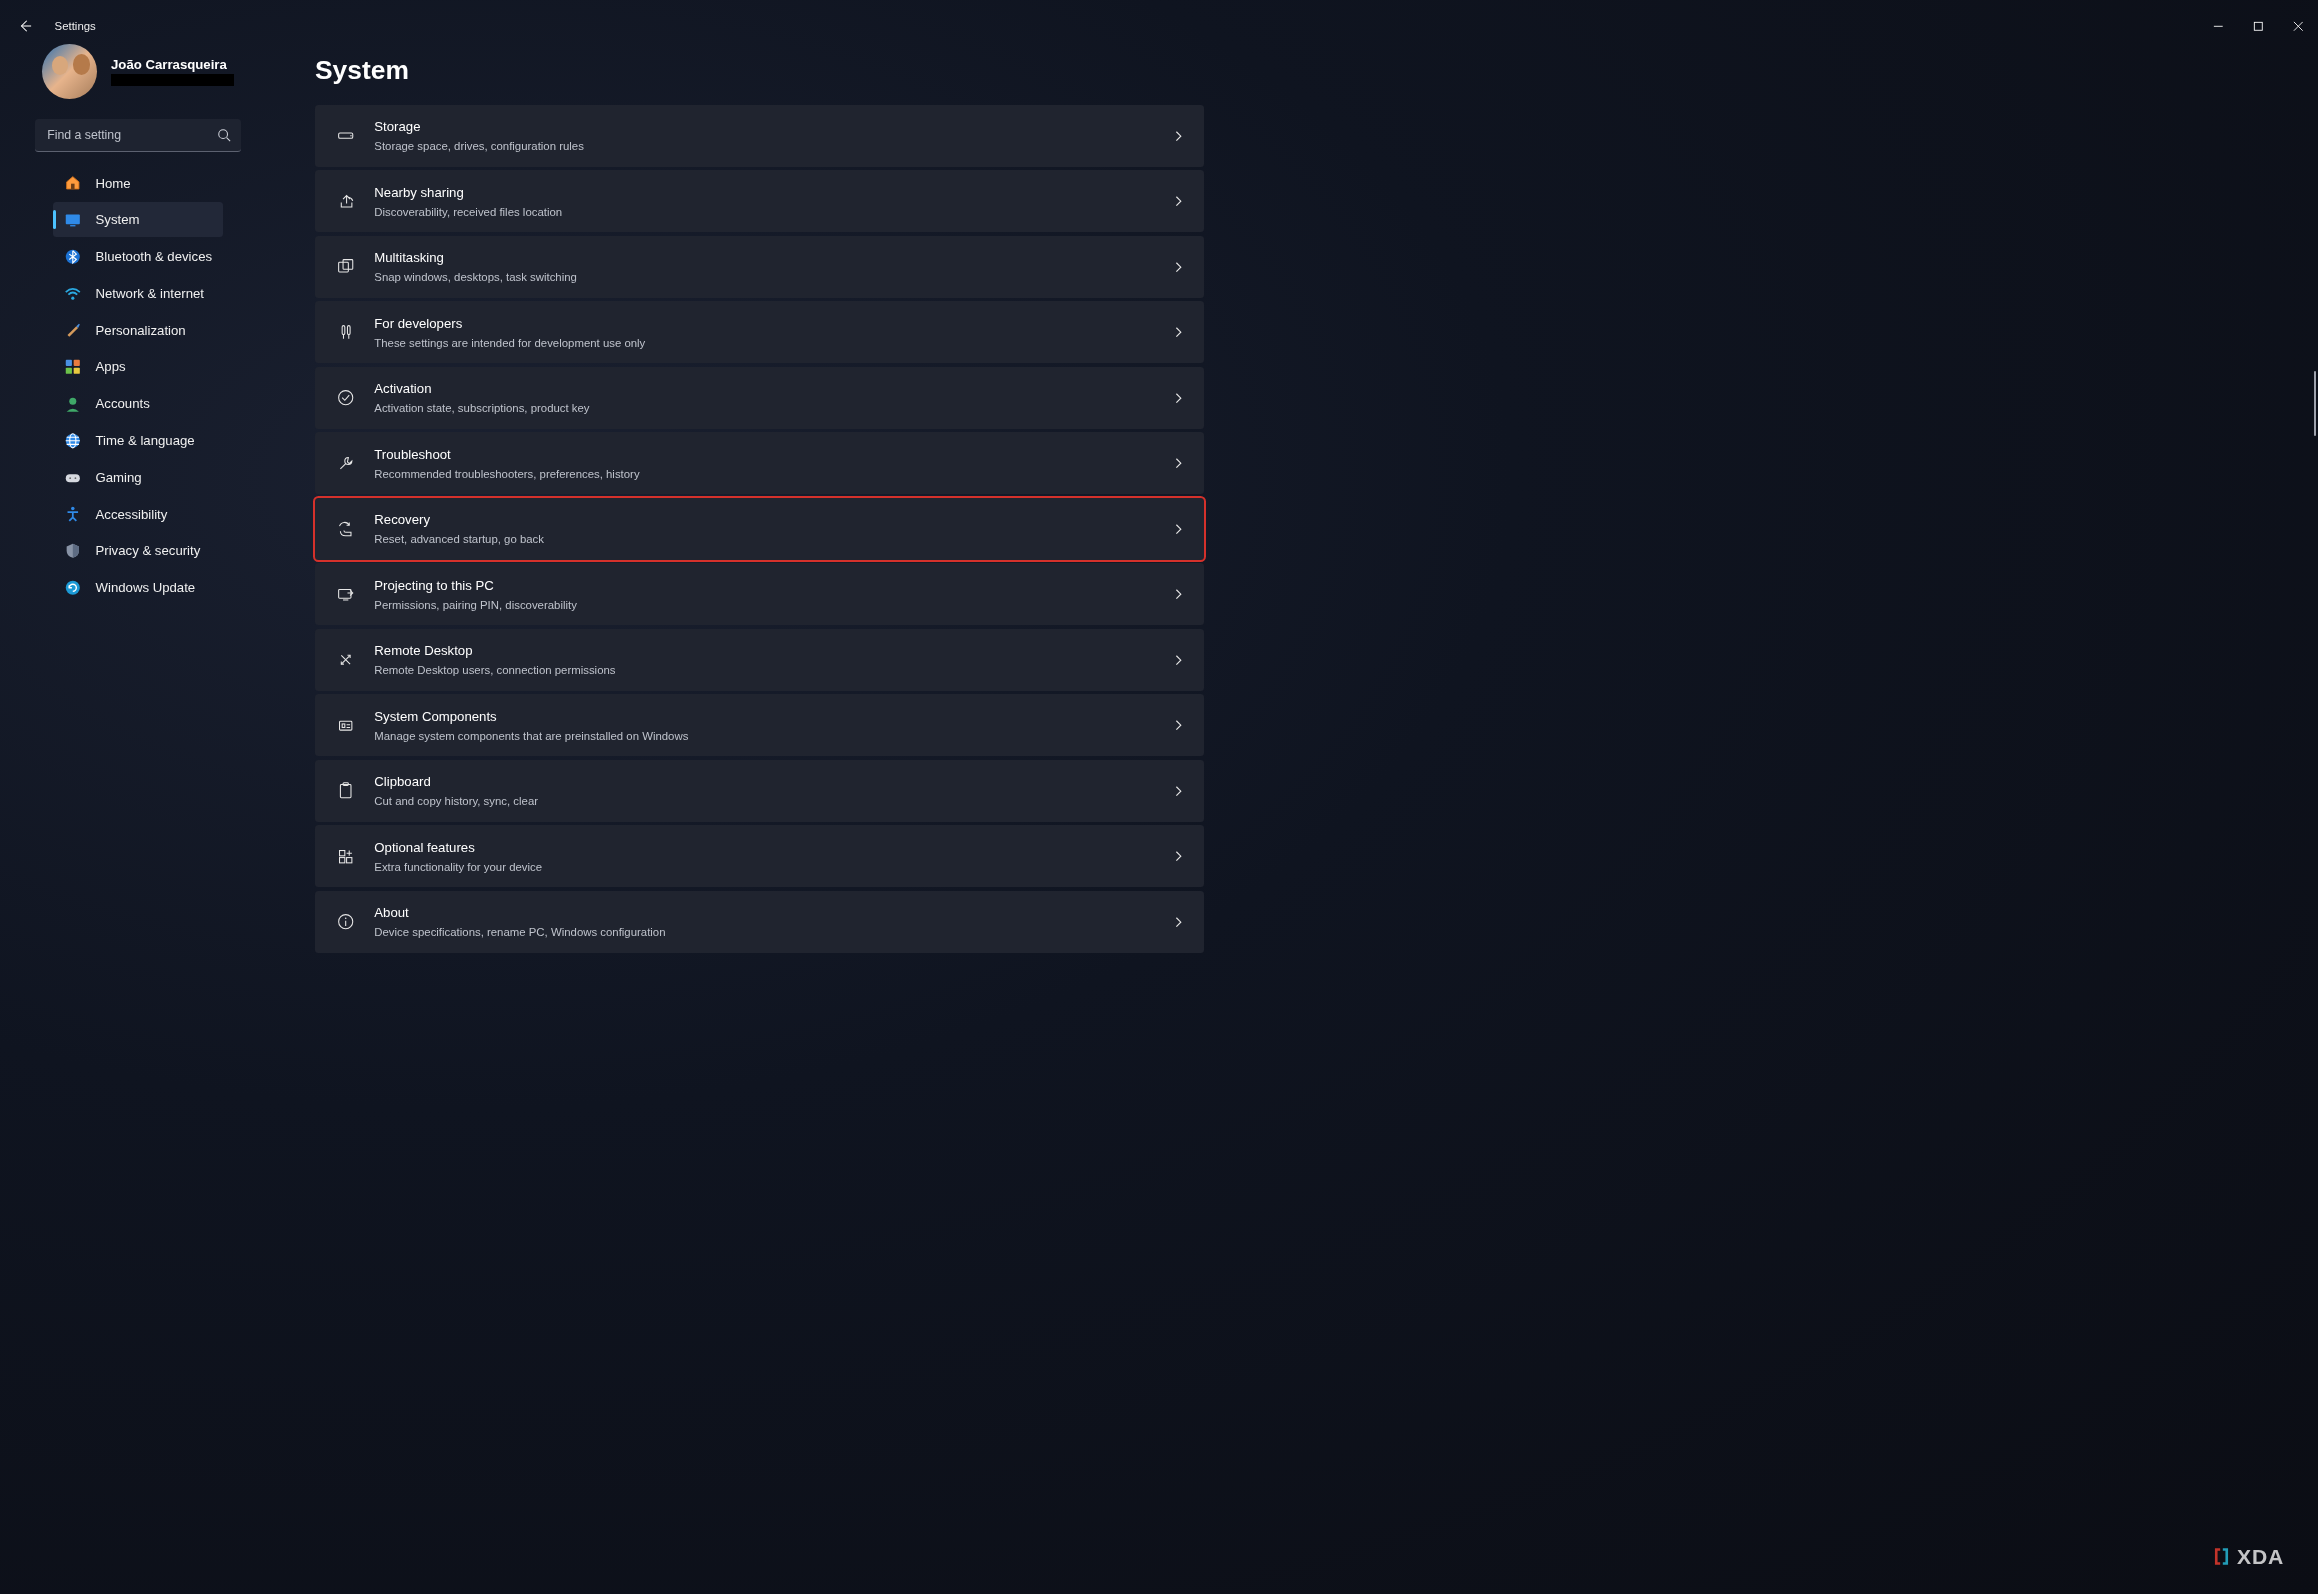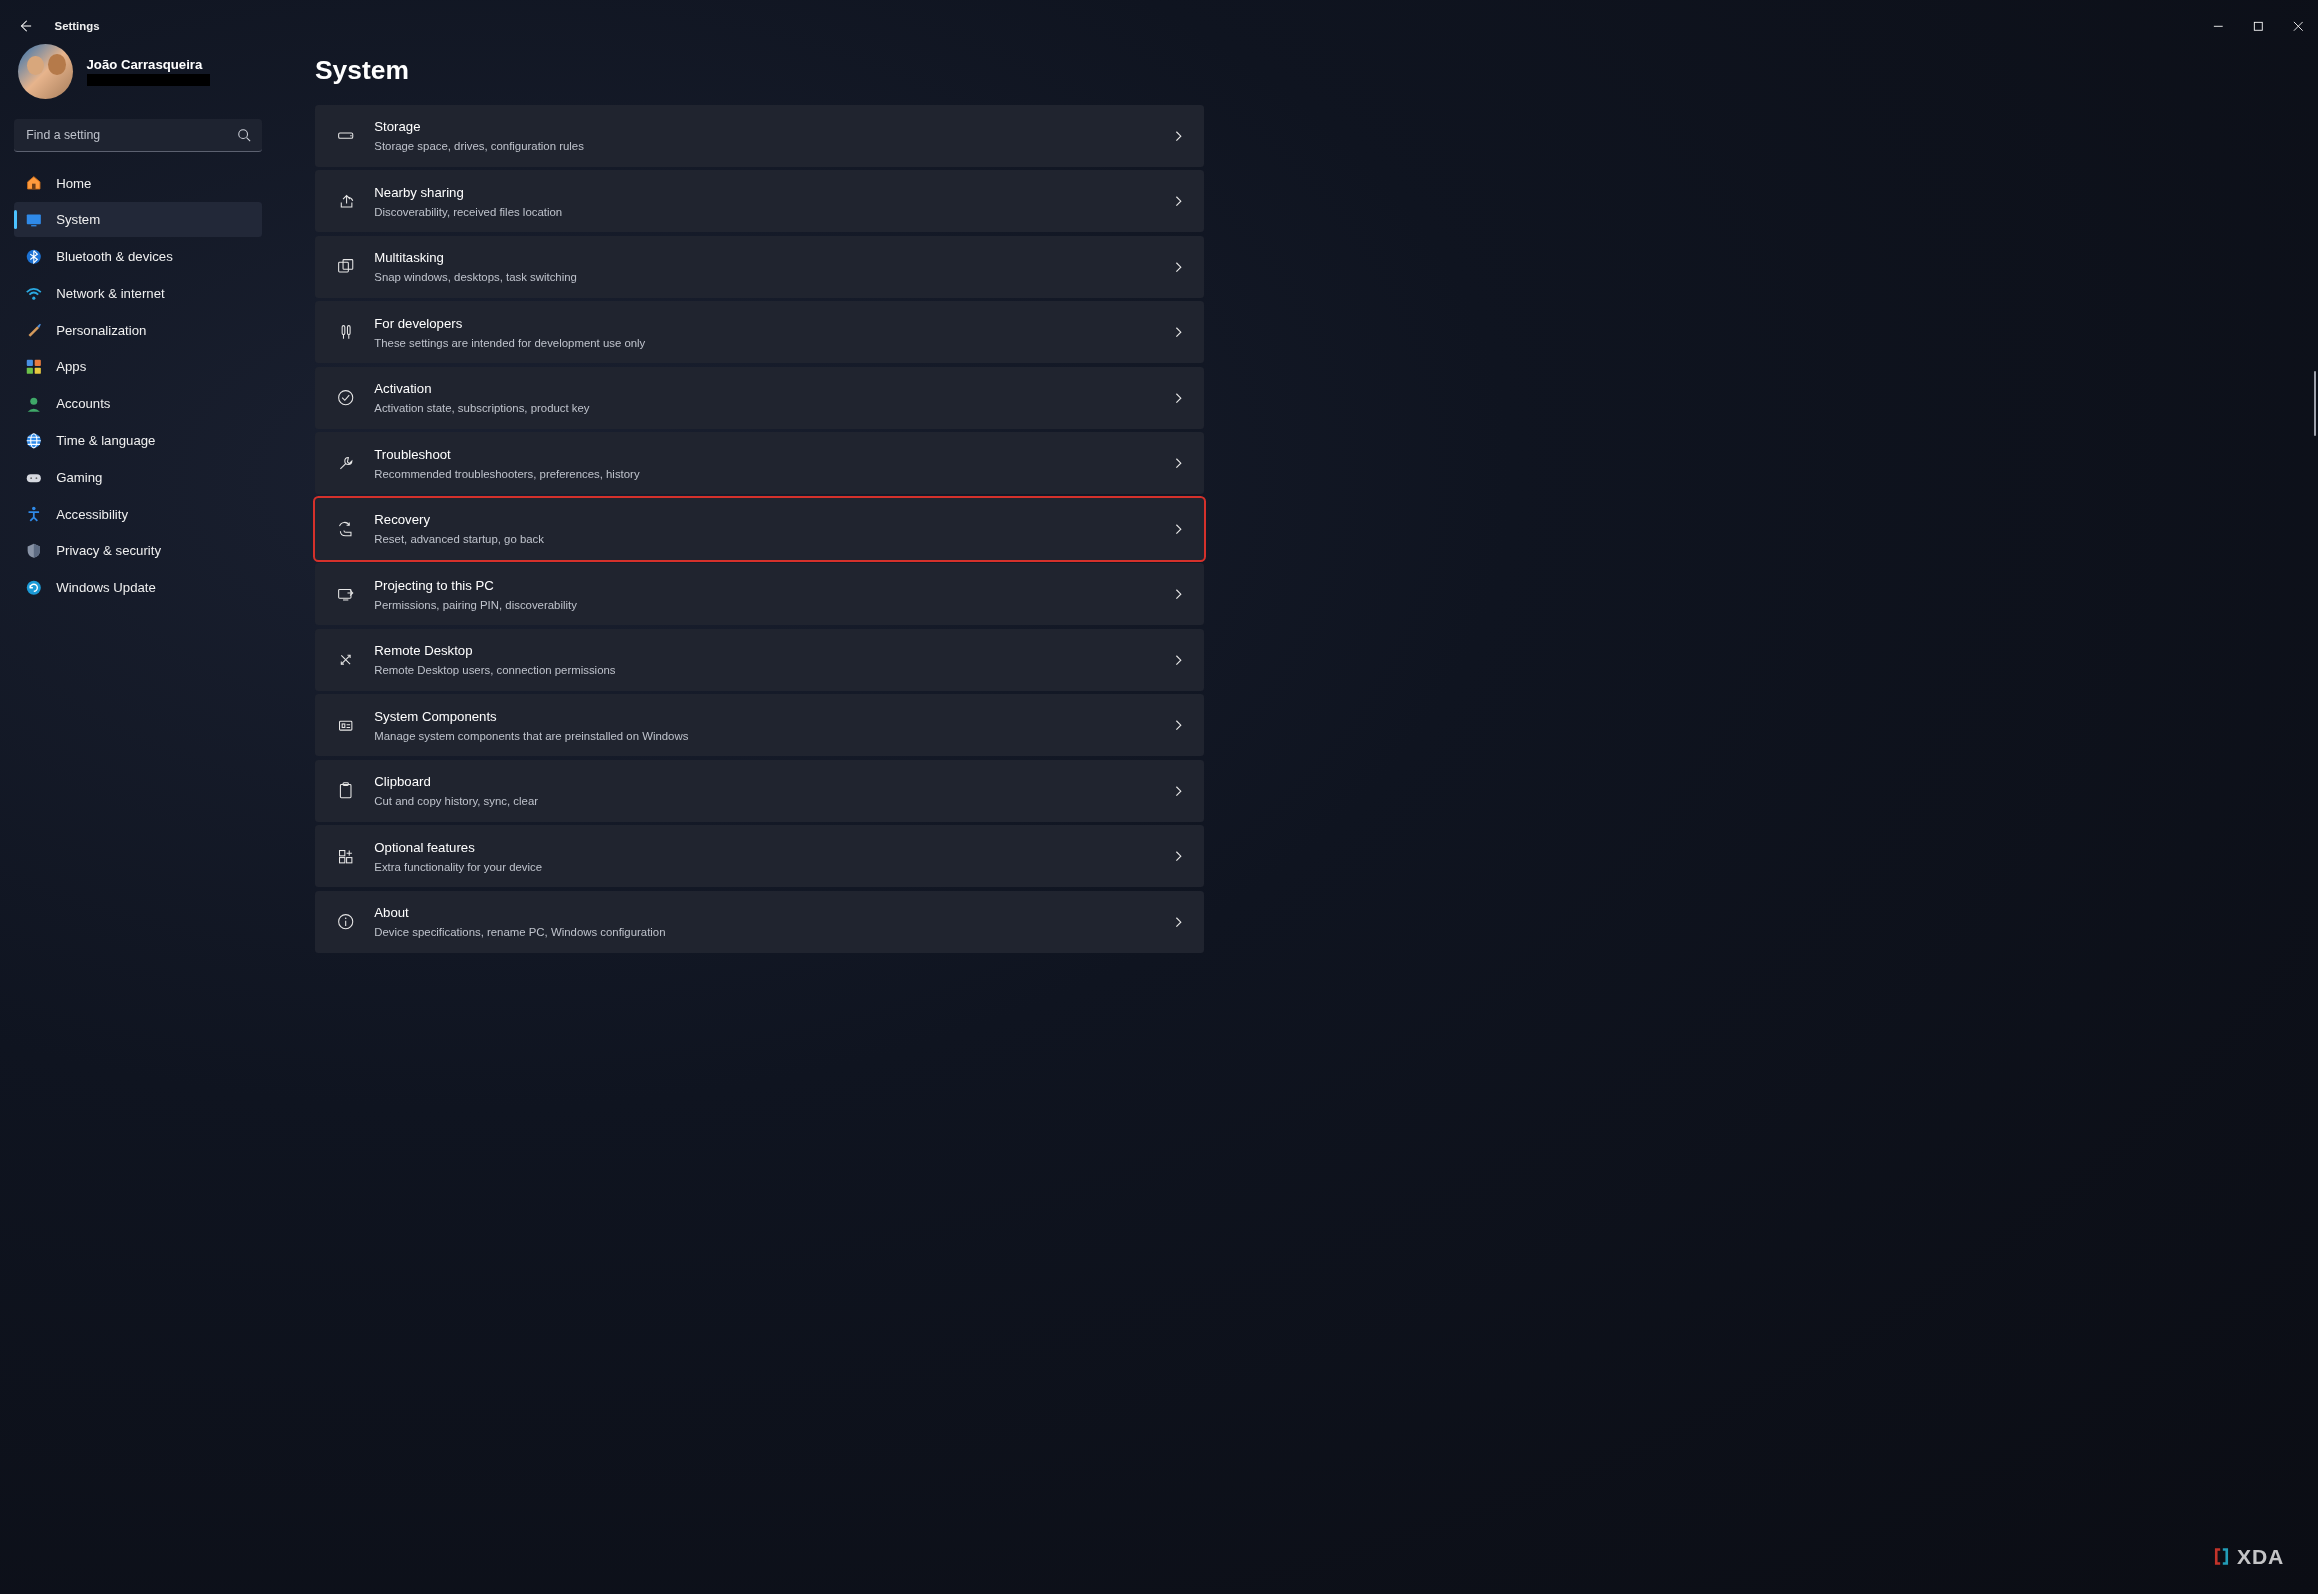--- a/index.html
+++ b/index.html
@@ -1,25 +1,25 @@
 <!DOCTYPE html>
 <html style="font-size:14px"><head>
 <meta charset="utf-8">
 <style>
 * { margin:0; padding:0; box-sizing:border-box; font-family:"Segoe UI",-apple-system,BlinkMacSystemFont,sans-serif; }
 html,body { width:100%; height:100%; background:#0b0d14; color:#fff; overflow:hidden; }
 .window { width:100%; height:100%; background:radial-gradient(ellipse at 20% 30%, #1a2030 0%, #0f1420 40%, #0b0d14 100%); display:flex; flex-direction:column; }
-.titlebar { height:37px; display:flex; align-items:center; padding:15px 0 0 16px;font-weight:bold; }
+.titlebar { height:37px; display:flex; align-items:center; padding:15px 0 0 16px; }
 .tb-left { display:flex; align-items:center; gap:21px; }
 .tb-back { width:17.6px; height:17.6px; display:flex; align-items:center; justify-content:center; cursor:pointer; }
 .tb-title { font-size:11.4px; color:#f0f0f0; }
 .tb-right { margin-left:auto; display:flex; }
 .tb-btn { width:40px; height:33px; display:flex; align-items:center; justify-content:center; cursor:pointer; }
 .body { flex:1; display:flex; overflow:hidden; }
-.sidebar { width:276px; padding:7px 14px 14px 14px; display:flex; flex-direction:column; }
+.sidebar { width:276px; padding:7px 14px 14px 14px; display:flex; flex-direction:column;align-items:center; }
 .profile { display:flex; align-items:center; gap:14px; padding:0 3.5px 16px 3.5px; }
 .avatar { width:55px; height:55px; border-radius:50%; background:linear-gradient(135deg,#2c6fb0 0%,#e7b48c 50%,#a57c5a 100%); position:relative; overflow:hidden; }
 .avatar::before { content:""; position:absolute; left:18%; top:22%; width:30%; height:35%; border-radius:50%; background:#d8a77c; }
 .avatar::after { content:""; position:absolute; right:12%; top:18%; width:32%; height:38%; border-radius:50%; background:#b57a4a; }
 .profile-name { font-size:13.2px; color:#fff; font-weight:600; }
 .profile-email { width:123px; height:12.3px; background:#000; margin-top:1.8px; }
 .search { position:relative; margin:3.5px 0 14px 0; }
 .search input { width:100%; height:33px; background:#1e2330; border:none; border-bottom:0.9px solid #5c6170; border-radius:3.5px; padding:0 35px 0 12.3px; color:#d6d6d6; font-size:12.3px; outline:none; }
 .search input::placeholder { color:#bfc3cc; }
 .search-icon { position:absolute; right:10.6px; top:50%; transform:translateY(-50%); }

